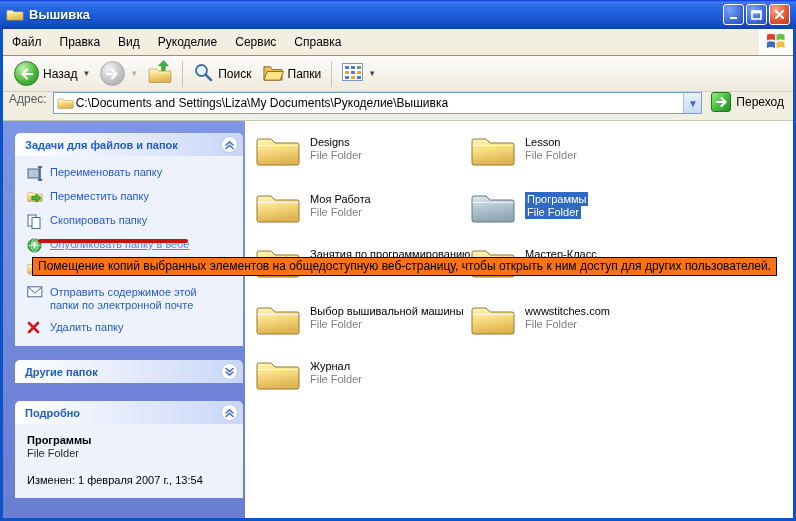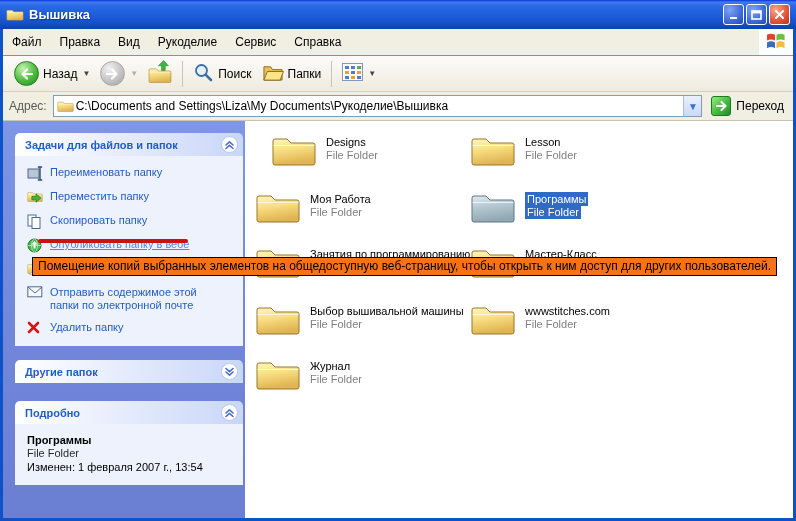--- a/index.html
+++ b/index.html
@@ -25,21 +25,21 @@
   .toolbar{height:35px;background:linear-gradient(180deg,#FDFCFA,#EEEADE);display:flex;align-items:center;padding:0 6px;border-bottom:1px solid #D4D0C2;}
   .tb-btn{display:flex;align-items:center;gap:4px;padding:0 5px;font-size:12px;color:#000;}
   .tb-btn.disabled{color:#9A9A9A;}
   .circle{width:25px;height:25px;border-radius:50%;display:flex;align-items:center;justify-content:center;box-sizing:border-box;}
   .circle.back{background:radial-gradient(circle at 35% 28%,#C2F2AE,#4CBB3C 55%,#1F8A1F);border:1px solid #2C7A2C;}
   .circle.fwd{background:radial-gradient(circle at 35% 28%,#F2F2F2,#C4C4C4 55%,#9E9E9E);border:1px solid #ABABAB;}
   .drop{font-size:8px;color:#444;margin-left:1px;}
   .drop.gray{color:#B0B0B0;}
   .tb-sep{width:1px;height:26px;background:#C9C5B6;margin:0 5px;}
   
-  .addressbar{height:28px;background:#F1EFE2;display:flex;align-items:center;gap:6px;padding:0 6px;border-bottom:1px solid #C8C4B4;}
+  .addressbar{height:28px;background:#F1EFE2;display:flex;align-items:flex-start;gap:6px;padding:0 6px;border-bottom:1px solid #C8C4B4;}
   .addr-label{font-size:12px;color:#5A5A5A;}
   .addr-box{flex:1;height:22px;background:#fff;border:1px solid #7F9DB9;display:flex;align-items:center;padding-left:3px;box-sizing:border-box;}
   .addr-box input{border:none;outline:none;flex:1;font-size:12px;font-family:"Liberation Sans",sans-serif;padding:0 2px;color:#000;background:transparent;}
   .addr-drop{width:17px;height:20px;background:linear-gradient(180deg,#EAF1FD,#C9D9F5);border-left:1px solid #A8C0DC;display:flex;align-items:center;justify-content:center;color:#3B6CD6;font-size:10px;}
   .go-btn{display:flex;align-items:center;gap:5px;font-size:12px;color:#000;padding:0 3px;}
   .go-icon{width:20px;height:20px;border-radius:3px;background:linear-gradient(135deg,#9BEB84,#45B93E 55%,#1F8F2A);border:1px solid #1B7A1B;display:flex;align-items:center;justify-content:center;box-sizing:border-box;}
   
   .content{flex:1;display:flex;min-height:0;}
   .sidebar{width:242px;box-sizing:border-box;padding:12px 12px 0 12px;
     background:linear-gradient(180deg,#7E96E4 0%,#7389DC 45%,#6A7ED2 100%);}
@@ -49,21 +49,21 @@
   .chev-btn{width:17px;height:17px;border-radius:50%;background:#fff;border:1px solid #B9C8EE;display:flex;align-items:center;justify-content:center;box-sizing:border-box;}
   .panel-b{background:#EDF2FD;padding:10px 6px 10px 12px;}
   .task{display:flex;gap:6px;margin-bottom:9px;font-size:11px;color:#215DC6;position:relative;}
   .task:last-child{margin-bottom:0;}
   .ticon{width:17px;height:15px;flex:0 0 17px;display:flex;}
   .tlabel{line-height:13px;max-width:160px;}
   .task.hov .tlabel{color:#4E86F0;text-decoration:underline;}
   .details-body{background:#EDF2FD;padding:10px 8px 12px 12px;font-size:11px;color:#000;}
   .d-name{font-weight:bold;}
   .d-type{margin-top:1px;color:#2A2A2A;}
-  .d-mod{margin-top:2px;}
+  .d-mod{margin-top:15px;}
   
   .main{flex:1;background:#fff;position:relative;}
   .fitem{position:absolute;display:flex;gap:9px;align-items:flex-start;}
   .ficon{width:46px;height:36px;flex:0 0 46px;}
   .ftxt{padding-top:3px;}
   .fname{font-size:11px;color:#000;line-height:14px;}
   .ftype{font-size:11px;color:#808080;line-height:13px;}
   .sel-bg{background:#316AC5;color:#fff;padding:0 2px;display:inline-block;}
   
   .tooltip{position:absolute;left:32px;top:257px;background:#f97316;border:1px solid #000;padding:1px 5px 2px 5px;font-size:12px;color:#000;white-space:nowrap;z-index:20;}
@@ -331,21 +331,21 @@
           <div class="details-body">
             <div class="d-name">Программы</div>
             <div class="d-type">File Folder</div>
             <div class="d-mod">Изменен: 1 февраля 2007 г., 13:54</div>
           </div>
         </div>
       </div>
 
       <div class="main">
 
-        <div class="fitem" style="left:26px;top:11px;">
+        <div class="fitem" style="left:10px;top:11px;">
           <svg class="ficon" viewBox="0 0 46 36">
               <use href="#sym-folder" fill="url(#gy)" stroke="#99762E"></use>
             </svg>
           <div class="ftxt">
               <div class="fname"><span>Designs</span></div>
           <div class="ftype"><span>File Folder</span></div>
             </div>
         </div>
 
         <div class="fitem" style="left:225px;top:11px;">

